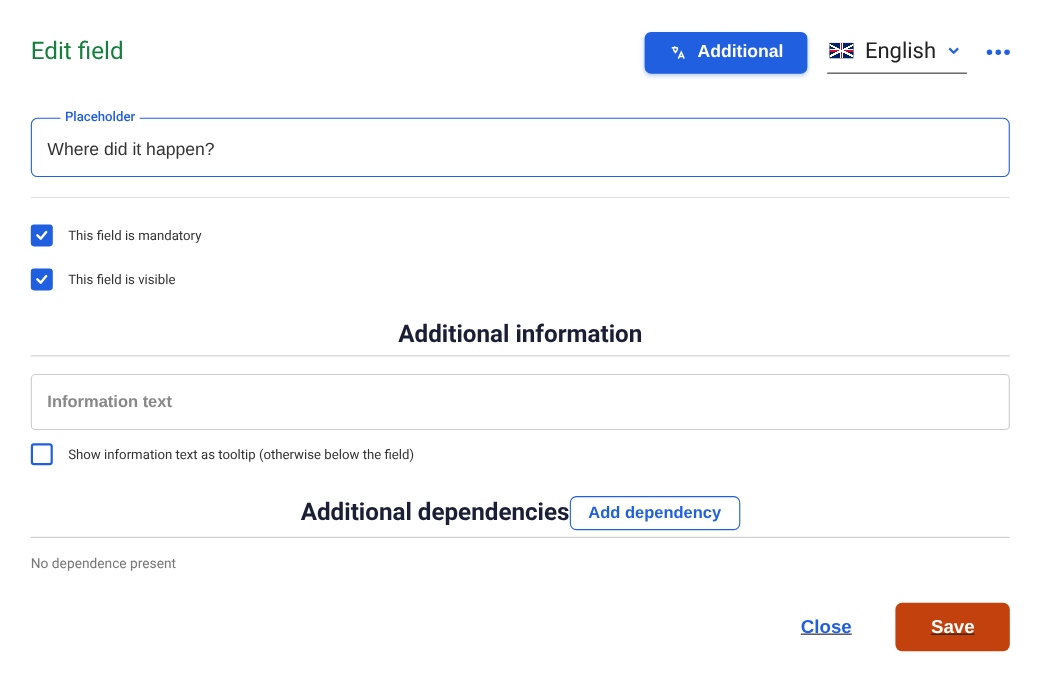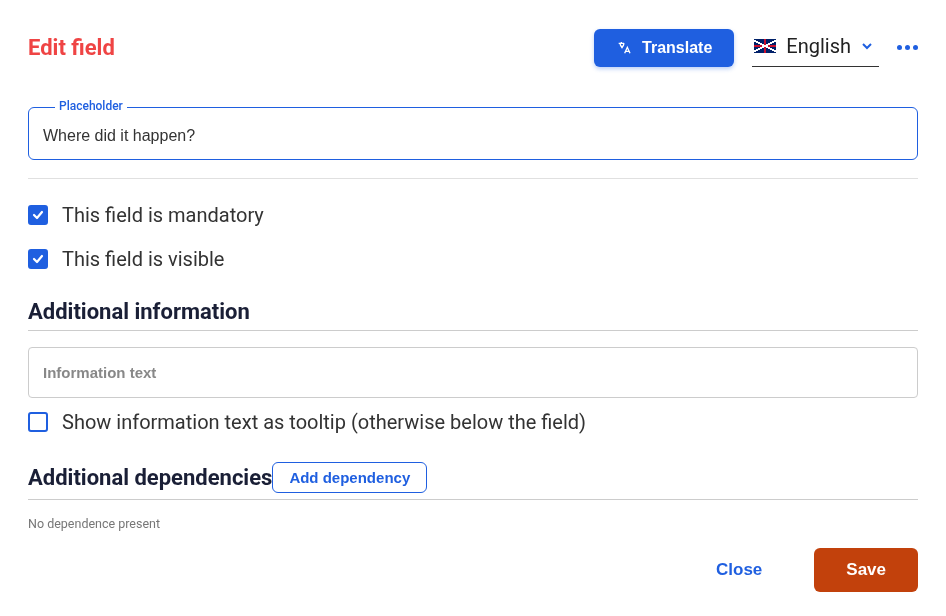--- a/index.html
+++ b/index.html
@@ -13,22 +13,22 @@
       position: relative;
     }
     .header {
       display: flex;
       align-items: center;
       justify-content: space-between;
       margin-bottom: 40px;
     }
     .title {
       font-size: 22px;
-      font-weight: 700;
-      color: #ef4444;
+      font-weight: 400;
+      color: #15803d;
     }
     .header-right {
       display: flex;
       align-items: center;
       gap: 18px;
     }
     .translate-btn {
       background: #1f5fe0;
       color: #fff;
       border: none;
@@ -123,21 +123,21 @@
       height: 1px;
       background: #e0e0e0;
       border: none;
       margin-bottom: 24px;
     }
     .checkbox-row {
       display: flex;
       align-items: center;
       gap: 14px;
       margin-bottom: 20px;
-      font-size: 20px;
+      font-size: 12px;
       color: #333;
     }
     .checkbox {
       width: 20px;
       height: 20px;
       border: 2px solid #1f5fe0;
       border-radius: 3px;
       display: inline-flex;
       align-items: center;
       justify-content: center;
@@ -149,21 +149,21 @@
     }
     .checkbox.checked svg {
       display: block;
     }
     .checkbox svg {
       display: none;
     }
     .section-header {
       display: flex;
       align-items: center;
-      justify-content: flex-start;
+      justify-content: center;
       border-bottom: 1px solid #ccc;
       padding-bottom: 6px;
       margin-top: 28px;
       margin-bottom: 16px;
     }
     .section-title {
       font-size: 22px;
       font-weight: 700;
       color: #1a1f36;
     }
@@ -194,21 +194,22 @@
       font-size: 12.5px;
       color: #777;
       margin-top: 4px;
     }
     .footer {
       position: absolute;
       bottom: 24px;
       right: 28px;
       display: flex;
       align-items: center;
-      gap: 36px;
+      gap: 24px;
+      text-decoration: underline;
     }
     .close-btn {
       background: transparent;
       border: none;
       color: #1f5fe0;
       font-size: 17px;
       font-weight: 700;
       cursor: pointer;
       padding: 10px 16px;
     }
@@ -229,21 +230,21 @@
 
 
 <div class="header">
   <div class="title">Edit field</div>
   <div class="header-right">
     <button class="translate-btn">
       <svg width="16" height="16" viewBox="0 0 24 24" fill="none" stroke="white" stroke-width="2">
         <path d="M4 5h8M8 3v2M6 5c0 4 4 7 4 7M12 5c0 4-4 7-4 7"></path>
         <path d="M13 20l4-9 4 9M14.5 17h5"></path>
       </svg>
-      <span>Translate</span>
+      <span>Additional</span>
     </button>
     <div class="lang-select">
       <span class="flag"></span>
       <span class="lang-label">English</span>
       <svg class="caret-down" width="12" height="12" viewBox="0 0 12 12">
           <path d="M2 4l4 4 4-4" fill="none" stroke="#1f5fe0" stroke-width="2"></path>
         </svg>
     </div>
     <div class="more-btn">
       <span></span>

